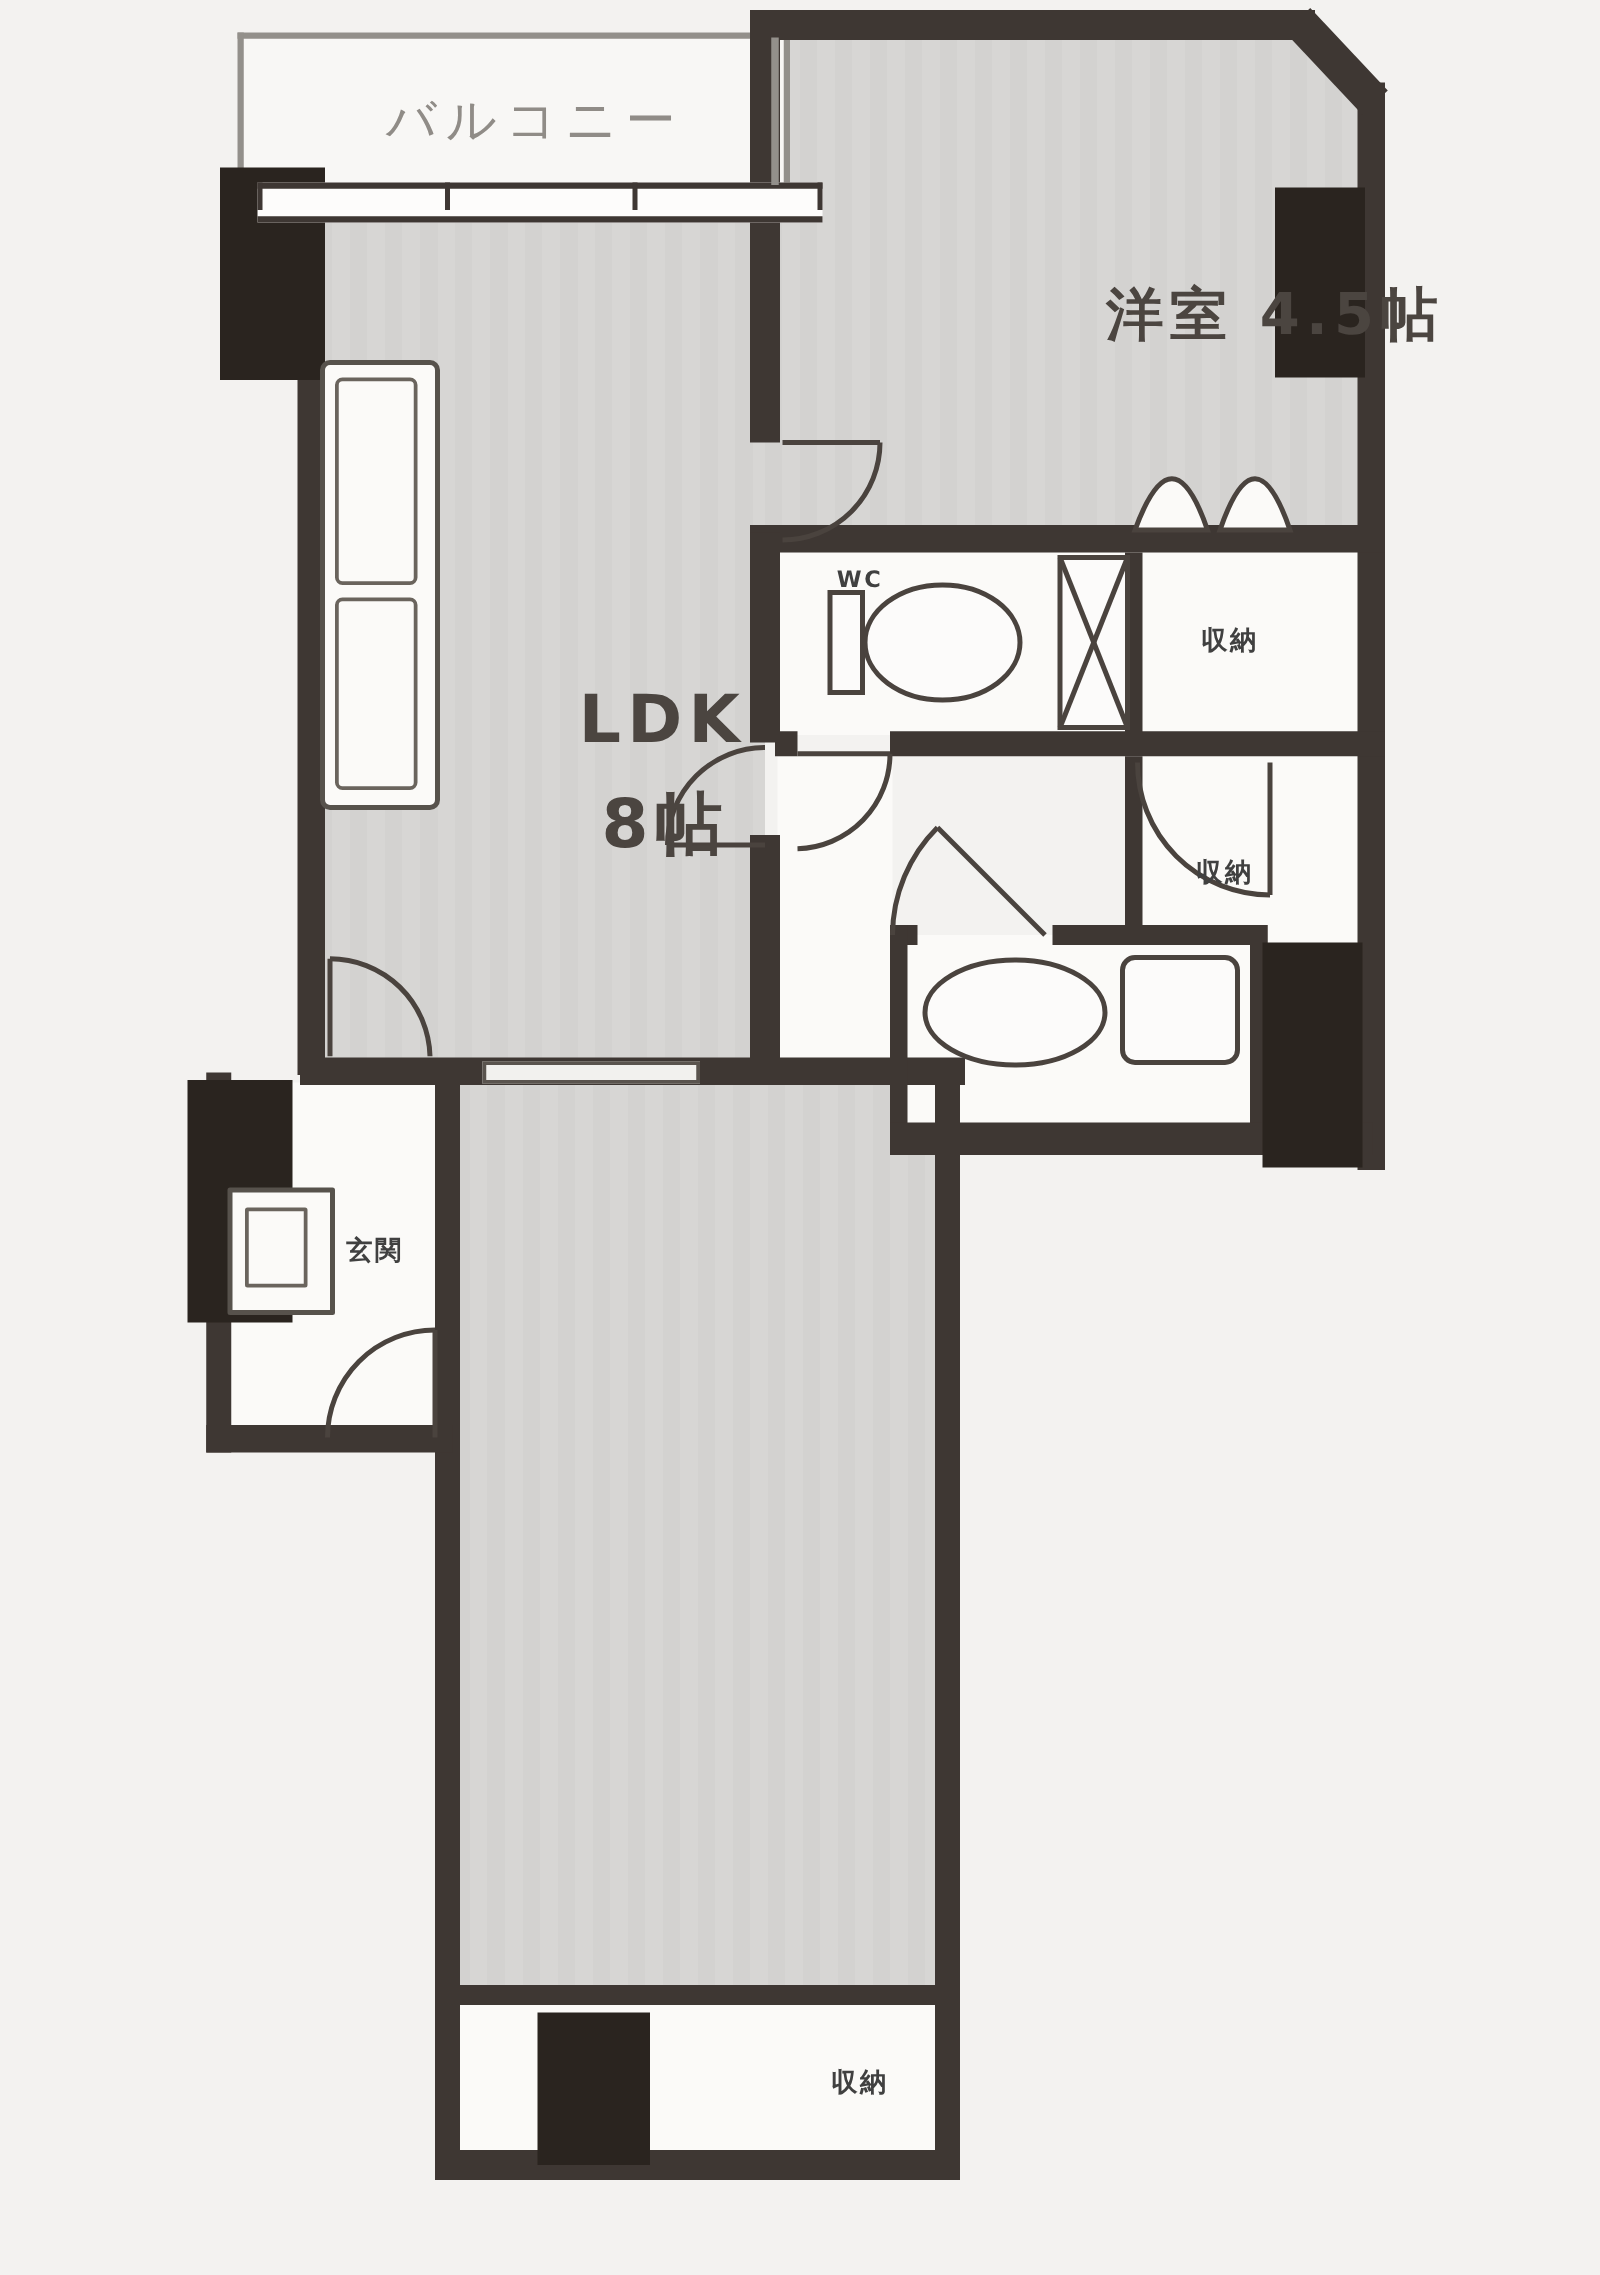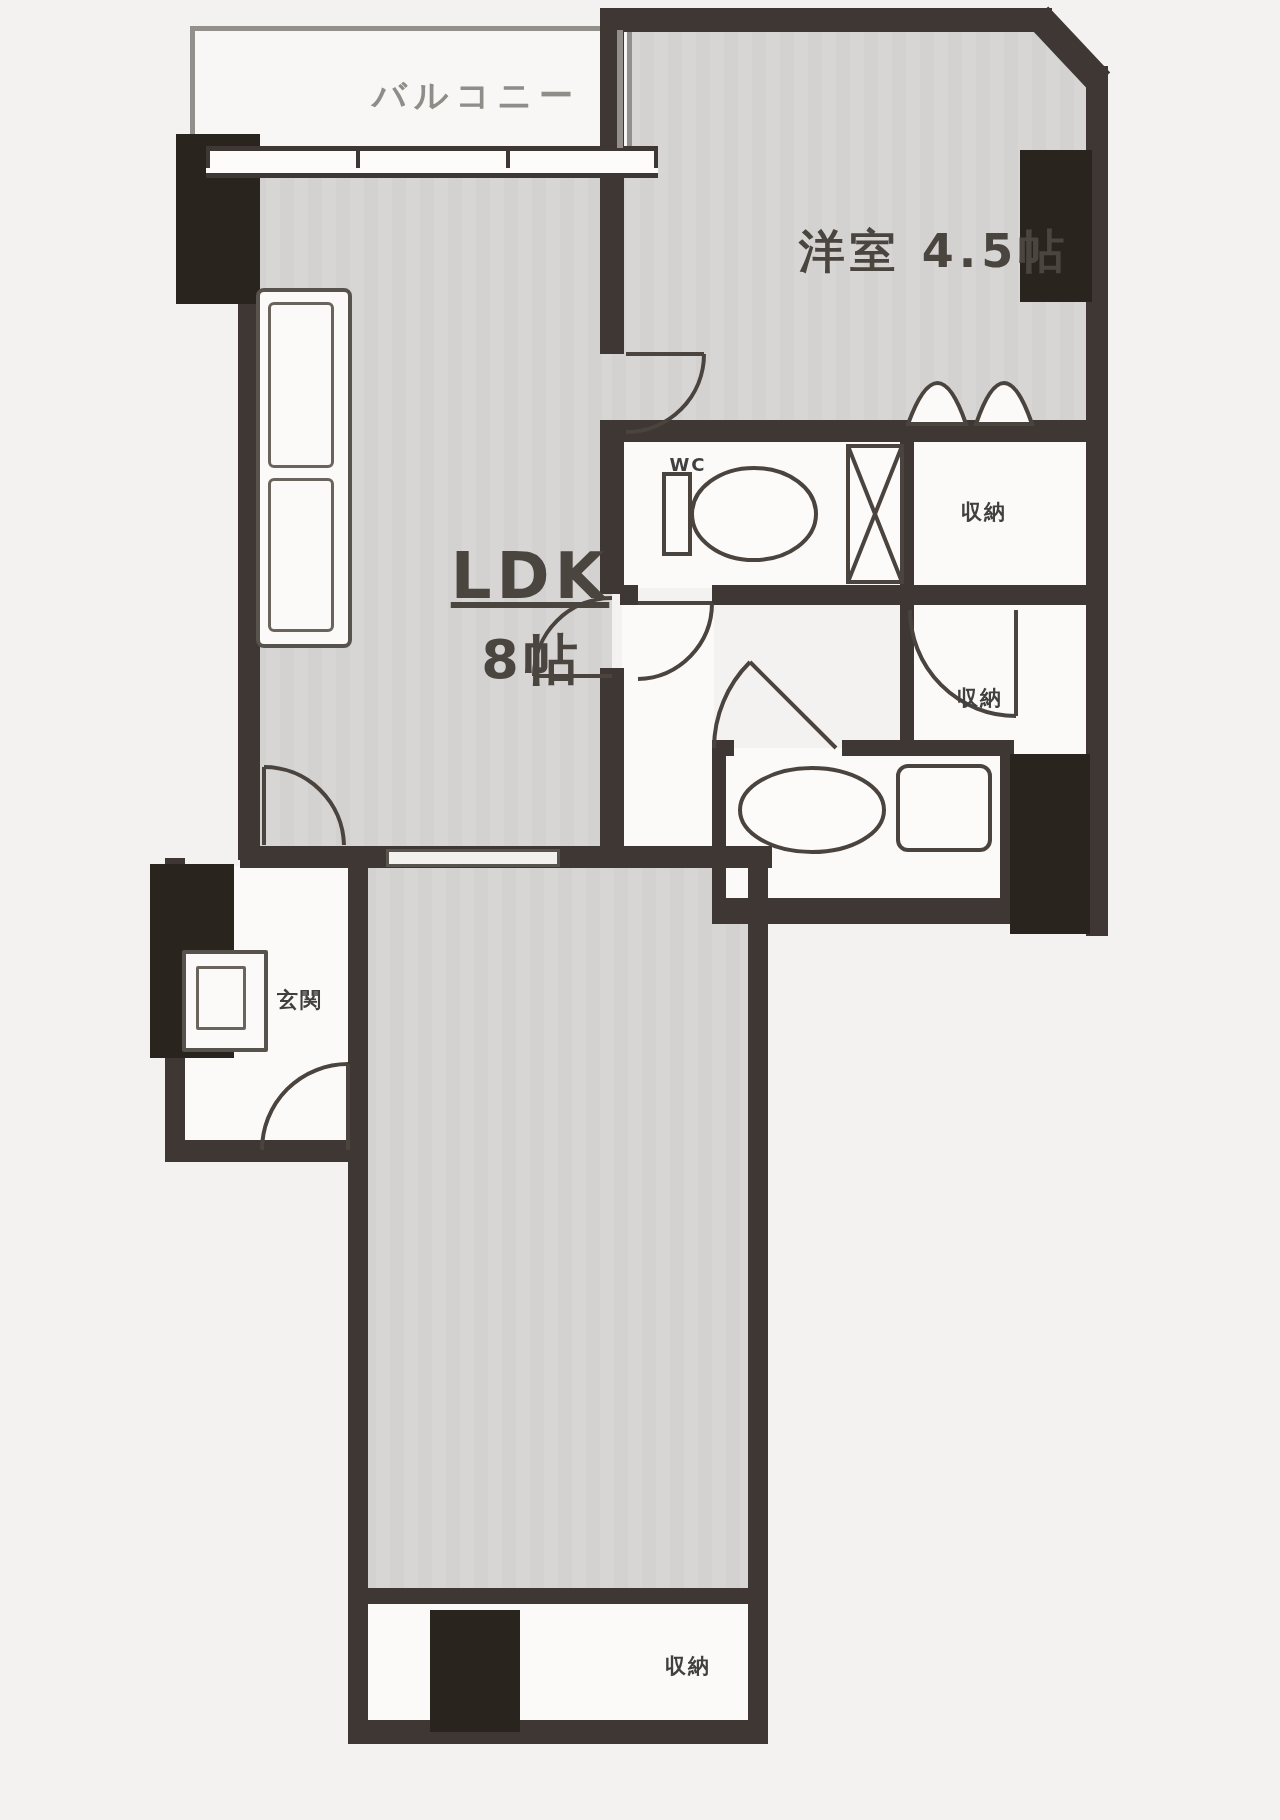--- a/index.html
+++ b/index.html
@@ -20,23 +20,23 @@
   .window{position:absolute;z-index:4;background:#fdfcfb;border-top:5px solid #3e3733;border-bottom:5px solid #3e3733;}
   .wtick{position:absolute;z-index:5;width:4px;height:22px;background:#3e3733;}
   .slider{position:absolute;z-index:4;background:#f2f1ee;border:3px solid #5a544e;}
   .balcony-outline{position:absolute;z-index:2;background:#f8f7f5;border:5px solid #93908b;border-bottom:none;}
   svg.overlay{position:absolute;left:0;top:0;z-index:6;}
   .label{
     position:absolute;z-index:8;transform:translate(-50%,-50%);
     color:#4b4540;white-space:nowrap;font-weight:600;letter-spacing:5px;
   }
   .label.big{font-size:46px;}
-  .label.ldk1{font-size:64px;font-weight:700;text-decoration:underline;}
+  .label.ldk1{font-size:53px;font-weight:700;}
   .label.ldk2{font-size:54px;}
-  .label.muted{color:#908c87;font-weight:700;font-size:34px;letter-spacing:7px;margin-left:48px;}
+  .label.muted{color:#908c87;font-weight:400;font-size:40px;letter-spacing:7px;}
   .label.tiny{font-size:21px;font-weight:600;letter-spacing:2px;color:#404040;}
 </style>
 </head>
 <body>
 
 <div class="canvas">
 
   <div class="balcony-outline" style="left:190px;top:26px;width:432px;height:126px;"></div>
   <div class="fill-gray" style="left:612px;top:26px;width:478px;height:398px;
               clip-path:polygon(0 0,420px 0,100% 58px,100% 100%,0 100%);"></div>
@@ -152,21 +152,21 @@
       <line x1="848" y1="446" x2="902" y2="582"></line>
       <line x1="902" y1="446" x2="848" y2="582"></line>
     </g>
 
     <ellipse cx="812" cy="810" rx="72" ry="42" stroke="#4a433e" stroke-width="4" fill="#fcfbfa"></ellipse>
 
     <rect x="898" y="766" width="92" height="84" rx="10" stroke="#4a433e" stroke-width="4" fill="#fcfbfa"></rect>
   </svg>
 
   <div class="label muted" style="left:428px;top:96px;">バルコニー</div>
-  <div class="label big" style="left:934px;top:252px;">洋室 4.5帖</div>
+  <div class="label big" style="left:1020px;top:252px;">洋室 4.5帖</div>
   <div class="label ldk1" style="left:530px;top:576px;">LDK</div>
   <div class="label ldk2" style="left:532px;top:660px;">8帖</div>
   <div class="label tiny" style="left:300px;top:1000px;">玄関</div>
   <div class="label tiny" style="left:688px;top:464px;font-size:18px;">WC</div>
   <div class="label tiny" style="left:984px;top:512px;">収納</div>
   <div class="label tiny" style="left:980px;top:698px;">収納</div>
   <div class="label tiny" style="left:688px;top:1666px;">収納</div>
 
 </div>
 

